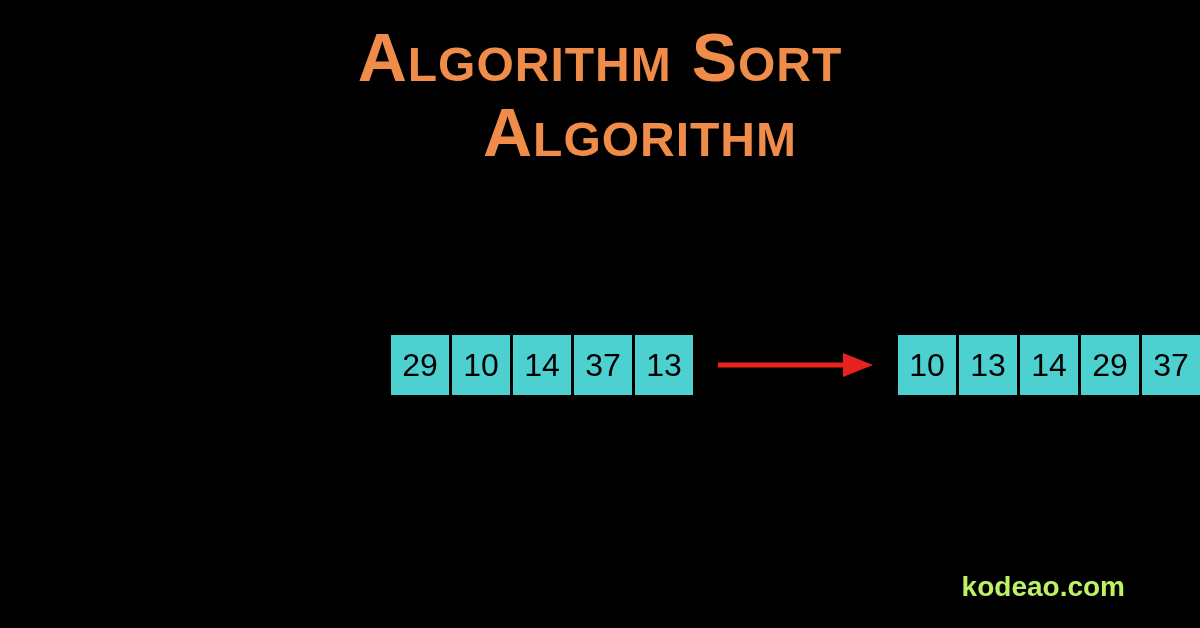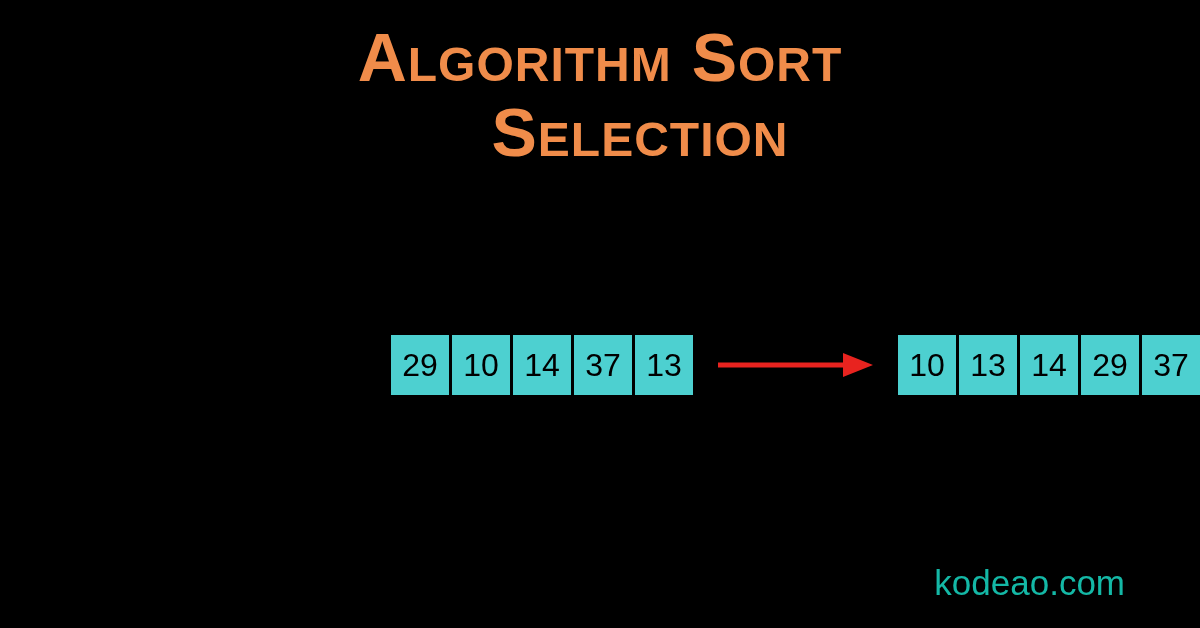--- a/index.html
+++ b/index.html
@@ -70,31 +70,31 @@
       justify-content: center;
     }
     .arrow {
       width: 155px;
       height: 30px;
     }
     .footer {
       position: absolute;
       bottom: 25px;
       right: 75px;
-      color: #14b8a6;
-      font-size: 35px;
-      font-weight: 400;
+      color: #bef264;
+      font-size: 28px;
+      font-weight: 700;
     }
   </style>
 </head>
 <body>
 
 <div class="title">
   <span class="title-line1">Algorithm Sort</span>
-  <span class="title-line2">Selection</span>
+  <span class="title-line2">Algorithm</span>
 </div>
 
 <div class="arrays-container">
   <div class="array">
     <div class="cell">29</div>
     <div class="cell">10</div>
     <div class="cell">14</div>
     <div class="cell">37</div>
     <div class="cell">13</div>
   </div>

